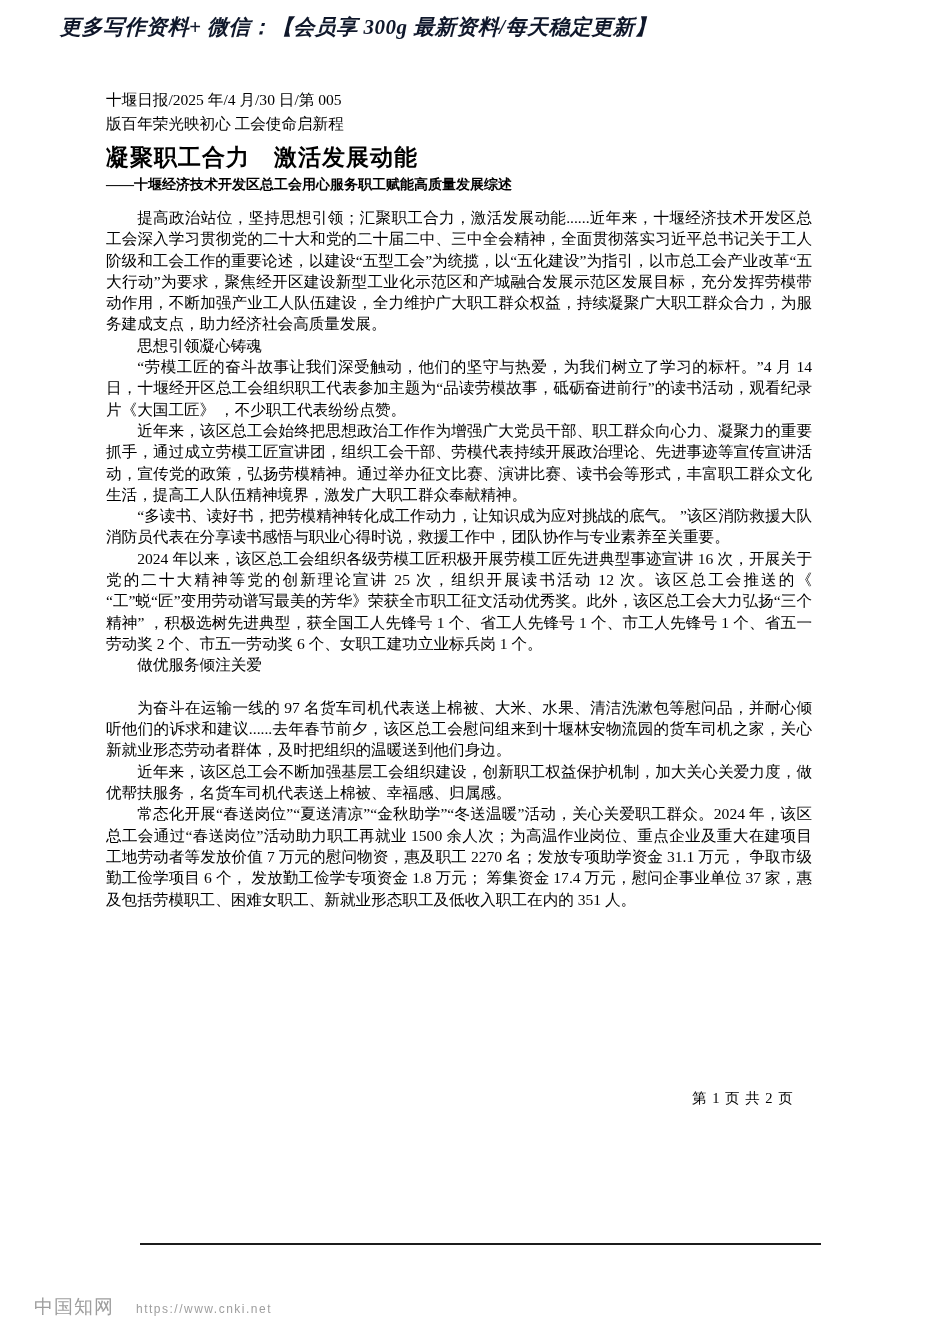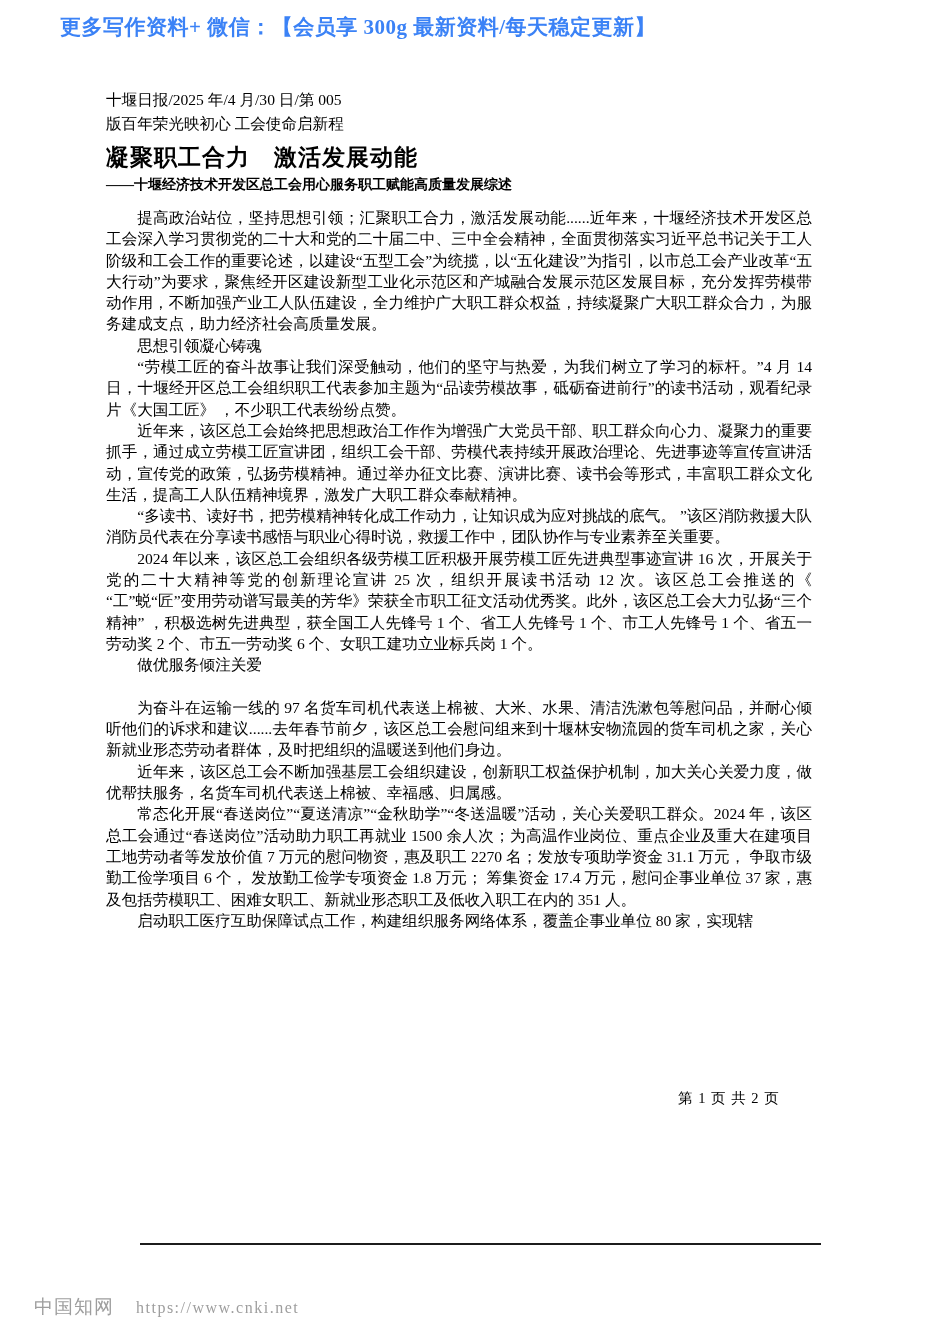--- a/index.html
+++ b/index.html
@@ -6,22 +6,22 @@
   html, body { background: #ffffff; }
   body {
     width: 950px; height: 1344px;
     position: relative;
     font-family: "Liberation Serif", "DejaVu Serif", sans-serif;
     color: #000000;
     overflow: hidden;
   }
   .promo-banner {
     position: absolute; left: 60px; top: 13px;
-    font-size: 21px; font-weight: bold; color: #3b82f6;
-    letter-spacing: 0.5px; white-space: nowrap;
+    font-size: 21px; font-weight: bold; color: #0f172a;
+    letter-spacing: 0.5px; white-space: nowrap; font-style: italic;
   }
   .page-content {
     position: absolute; left: 106px; top: 88px; width: 706px;
   }
   .masthead { font-size: 15.6px; line-height: 23.5px; }
   .article-title {
     text-align: left; font-size: 23px; font-weight: bold;
     margin-top: 7px; letter-spacing: 1px;
   }
   .article-subtitle {
@@ -32,38 +32,38 @@
     text-align: center; font-size: 17px; font-weight: bold;
     margin-top: 29px; word-spacing: 6px;
   }
   .article-body { margin-top: 13px; }
   .article-body p {
     font-size: 15.6px; line-height: 21.3px;
     text-align: justify; text-indent: 2em;
   }
   .article-body p.spacer { min-height: 21.3px; }
   .page-indicator {
-    position: absolute; left: 678px; top: 1089px;
+    position: absolute; left: 692px; top: 1089px;
     font-size: 14.5px; letter-spacing: 1px; white-space: nowrap;
   }
   .footer-rule {
     position: absolute; left: 140px; top: 1243px;
     width: 681px; height: 2px; background: #1c1c1c;
   }
   .watermark {
     position: absolute; left: 34px; top: 1294px;
     display: flex; align-items: baseline; gap: 22px;
     color: #9e9e9e;
   }
   .watermark .brand {
     font-size: 19px; font-family: "Liberation Serif", serif;
     letter-spacing: 1px;
   }
   .watermark .url {
-    font-size: 16px; font-family: Liberation Serif, serif;
+    font-size: 12px; font-family: Liberation Sans, sans-serif;
     letter-spacing: 1.5px;
   }
 </style>
 </head>
 <body>
 
 <div class="promo-banner">更多写作资料+ 微信：【会员享 300g 最新资料/每天稳定更新】</div>
 
 <div class="page-content">
   <div class="masthead">
@@ -79,21 +79,20 @@
     <p>思想引领凝心铸魂</p>
     <p>“劳模工匠的奋斗故事让我们深受触动，他们的坚守与热爱，为我们树立了学习的标杆。”4 月 14 日，十堰经开区总工会组织职工代表参加主题为“品读劳模故事，砥砺奋进前行”的读书活动，观看纪录片《大国工匠》 ，不少职工代表纷纷点赞。</p>
     <p>近年来，该区总工会始终把思想政治工作作为增强广大党员干部、职工群众向心力、凝聚力的重要抓手，通过成立劳模工匠宣讲团，组织工会干部、劳模代表持续开展政治理论、先进事迹等宣传宣讲活动，宣传党的政策，弘扬劳模精神。通过举办征文比赛、演讲比赛、读书会等形式，丰富职工群众文化生活，提高工人队伍精神境界，激发广大职工群众奉献精神。</p>
     <p>“多读书、读好书，把劳模精神转化成工作动力，让知识成为应对挑战的底气。 ”该区消防救援大队消防员代表在分享读书感悟与职业心得时说，救援工作中，团队协作与专业素养至关重要。</p>
     <p>2024 年以来，该区总工会组织各级劳模工匠积极开展劳模工匠先进典型事迹宣讲 16 次，开展关于党的二十大精神等党的创新理论宣讲 25 次，组织开展读书活动 12 次。该区总工会推送的《 “工”蜕“匠”变用劳动谱写最美的芳华》荣获全市职工征文活动优秀奖。此外，该区总工会大力弘扬“三个精神” ，积极选树先进典型，获全国工人先锋号 1 个、省工人先锋号 1 个、市工人先锋号 1 个、省五一劳动奖 2 个、市五一劳动奖 6 个、女职工建功立业标兵岗 1 个。</p>
     <p>做优服务倾注关爱</p>
     <p class="spacer"></p>
     <p>为奋斗在运输一线的 97 名货车司机代表送上棉被、大米、水果、清洁洗漱包等慰问品，并耐心倾听他们的诉求和建议......去年春节前夕，该区总工会慰问组来到十堰林安物流园的货车司机之家，关心新就业形态劳动者群体，及时把组织的温暖送到他们身边。</p>
     <p>近年来，该区总工会不断加强基层工会组织建设，创新职工权益保护机制，加大关心关爱力度，做优帮扶服务，名货车司机代表送上棉被、幸福感、归属感。</p>
     <p>常态化开展“春送岗位”“夏送清凉”“金秋助学”“冬送温暖”活动，关心关爱职工群众。2024 年，该区总工会通过“春送岗位”活动助力职工再就业 1500 余人次；为高温作业岗位、重点企业及重大在建项目工地劳动者等发放价值 7 万元的慰问物资，惠及职工 2270 名；发放专项助学资金 31.1 万元， 争取市级勤工俭学项目 6 个， 发放勤工俭学专项资金 1.8 万元； 筹集资金 17.4 万元，慰问企事业单位 37 家，惠及包括劳模职工、困难女职工、新就业形态职工及低收入职工在内的 351 人。</p>
-    <p>启动职工医疗互助保障试点工作，构建组织服务网络体系，覆盖企事业单位 80 家，实现辖</p>
   </div>
 </div>
 
 <div class="page-indicator">第 1 页 共 2 页</div>
 
 <div class="footer-rule"></div>
 
 <div class="watermark">
   <span class="brand">中国知网</span>
   <span class="url">https://www.cnki.net</span>

